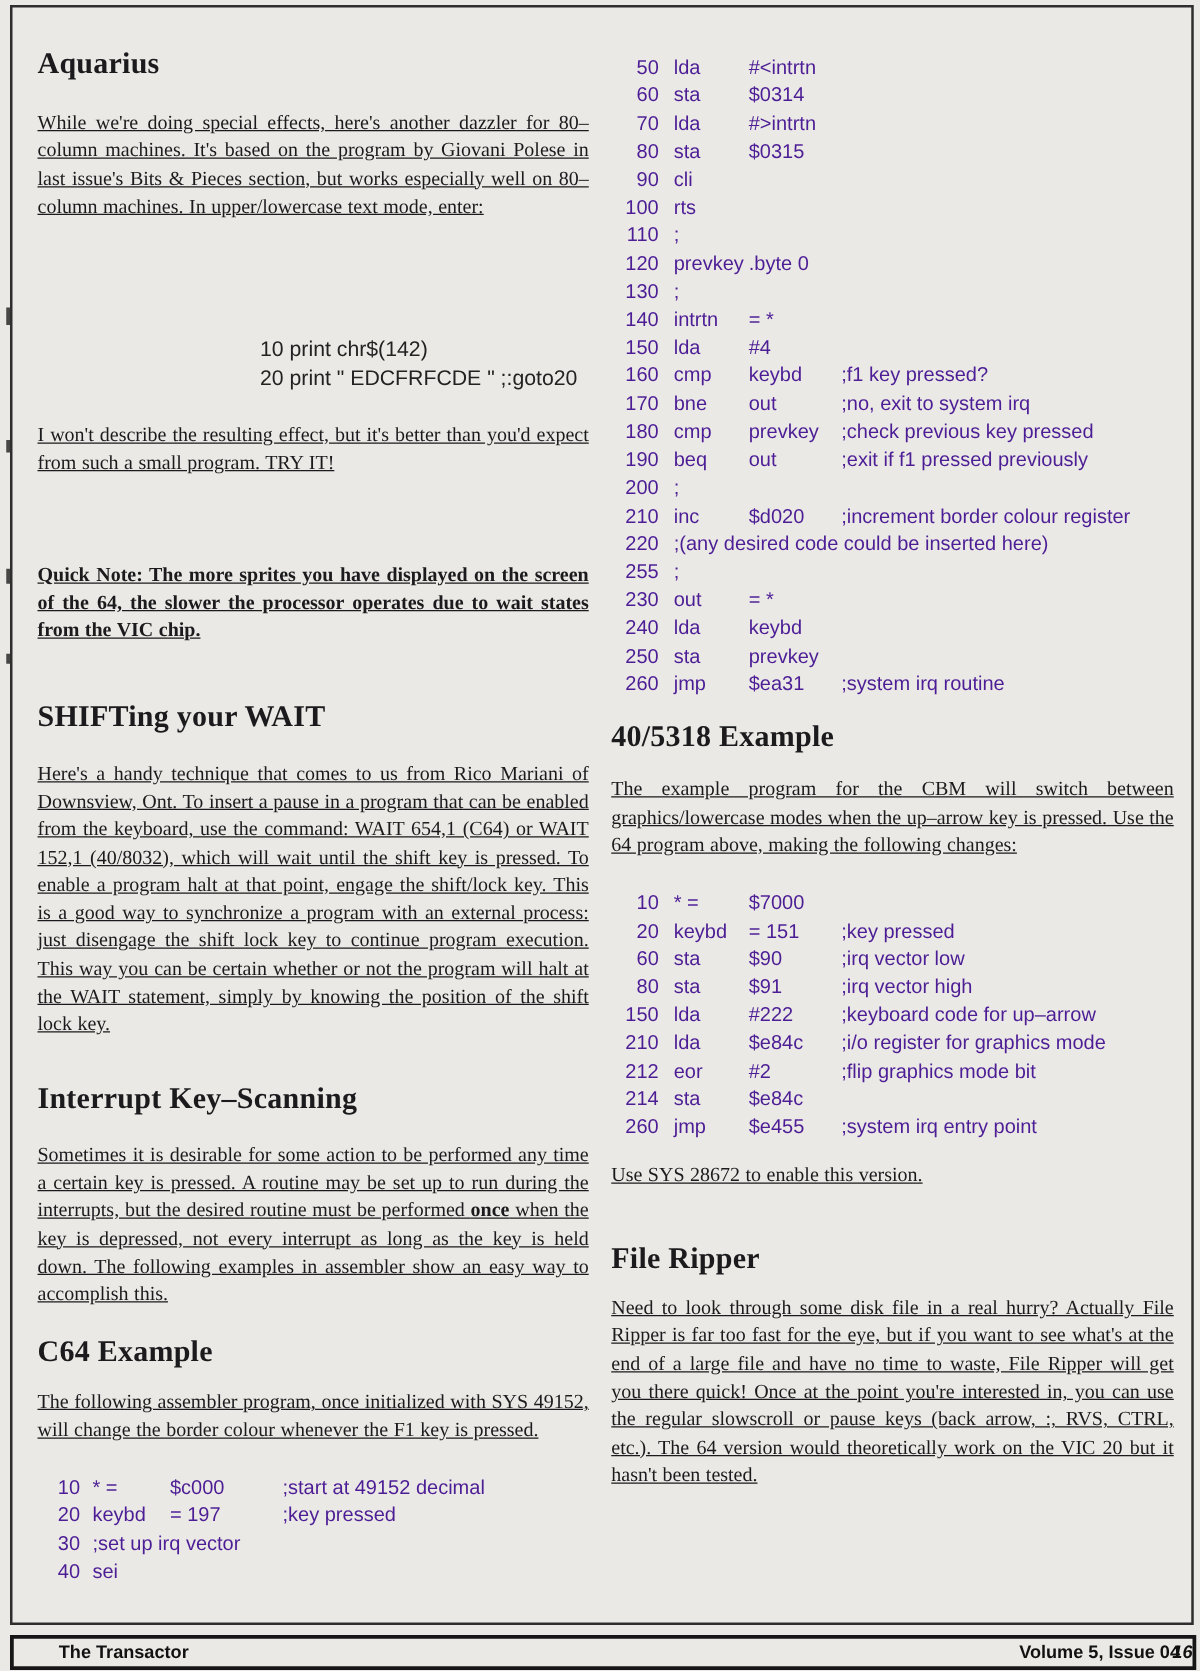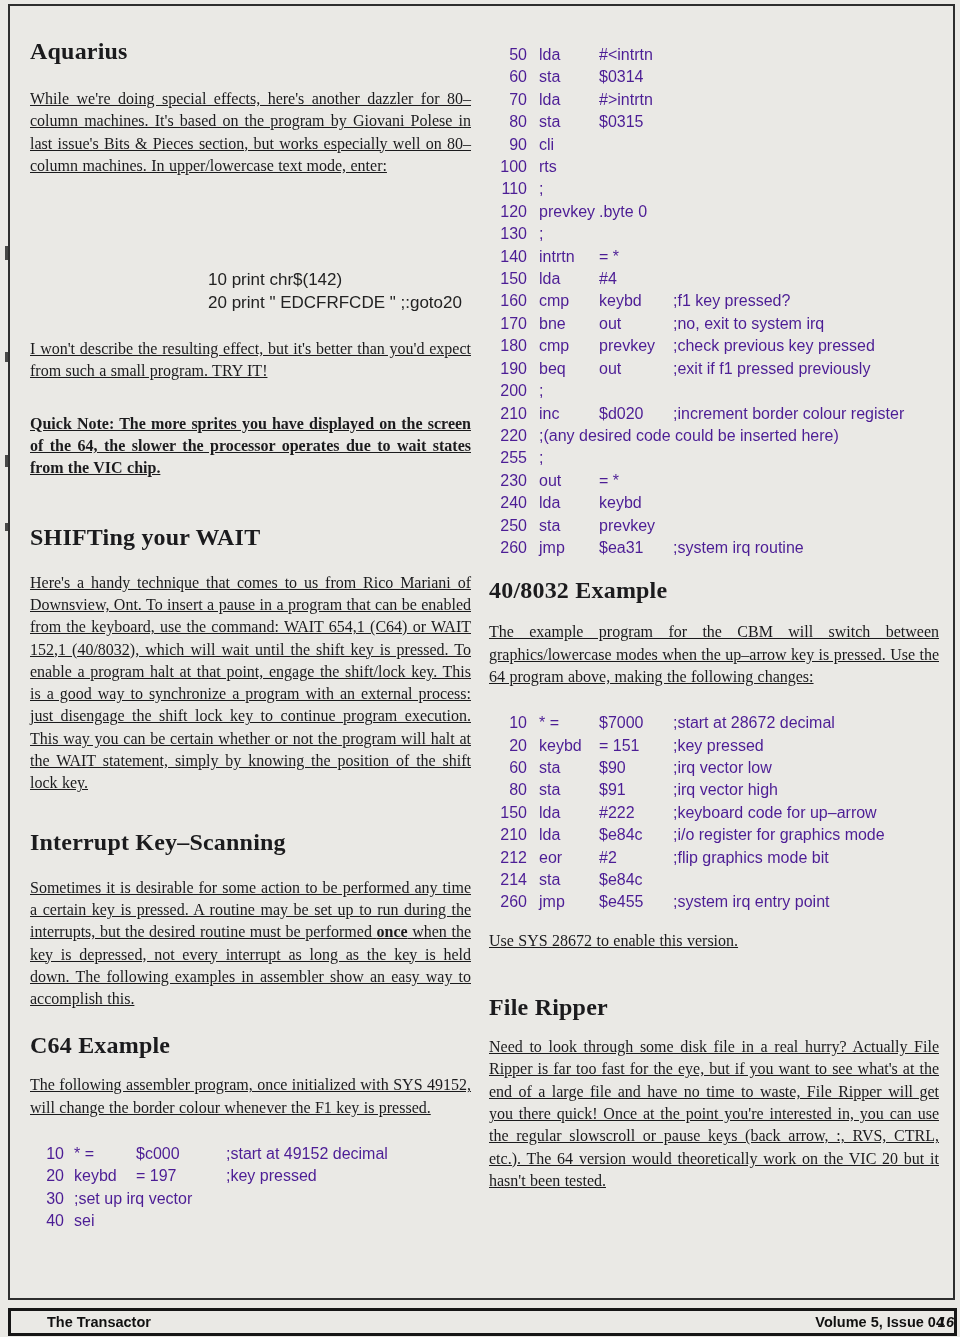--- a/index.html
+++ b/index.html
@@ -20,21 +20,21 @@
   .cl{display:grid;grid-template-columns:38px 48px 62px auto;column-gap:12px;
       line-height:22.4px;white-space:pre;}
   .cl .n{text-align:right;}
   .cl span{overflow:visible;}
   .code-left{margin-left:14px;}
   .code-left .cl{grid-template-columns:20px 52px 80px auto;column-gap:10px;}
   .basic{font-family:"Liberation Sans","DejaVu Sans",sans-serif;font-size:17px;
          line-height:23px;color:#222;padding-left:178px;white-space:pre;}
   
   .mt18{margin-top:18px}.mt16{margin-top:16px}.mt20{margin-top:20px}.mt22{margin-top:22px}
-  .mt24{margin-top:24px}.mt26{margin-top:26px}.mt36{margin-top:36px}.mt42{margin-top:30px}
+  .mt24{margin-top:24px}.mt26{margin-top:26px}.mt36{margin-top:36px}.mt42{margin-top:67px}
   .mt44{margin-top:44px}.mt46{margin-top:46px}
   .footer{position:absolute;left:8px;top:1308px;width:943px;height:22px;
           border:3px solid #161616;display:flex;align-items:center;
           font-family:"Liberation Sans","DejaVu Sans",sans-serif;font-weight:700;
           font-size:14.5px;color:#111;}
   .footer .fl{margin-left:36px;}
   .footer .fc{position:absolute;left:17px;right:0;text-align:right;font-style:italic;}
   .footer .fr{margin-left:auto;margin-right:10px;position:relative;}
 </style>
 </head>
@@ -232,30 +232,29 @@
         <span></span>
       </div>
         <div class="cl">
         <span class="n">260</span>
         <span>jmp</span>
         <span>$ea31</span>
         <span>;system irq routine</span>
       </div>
       </div>
 
-    <h2 class="mt20">40/8032 Example</h2>
+    <h2 class="mt20">40/5318 Example</h2>
     <p class="mt20">The example program for the CBM will switch between graphics/lowercase modes when the up–arrow key is pressed. Use the 64 program above, making the following changes:</p>
 
     <div class="code mt24">
 
     <div class="cl">
         <span class="n">10</span>
         <span>* =</span>
         <span>$7000</span>
-        <span>;start at 28672 decimal</span>
       </div>
         <div class="cl">
         <span class="n">20</span>
         <span>keybd</span>
         <span>= 151</span>
         <span>;key pressed</span>
       </div>
         <div class="cl">
         <span class="n">60</span>
         <span>sta</span>

